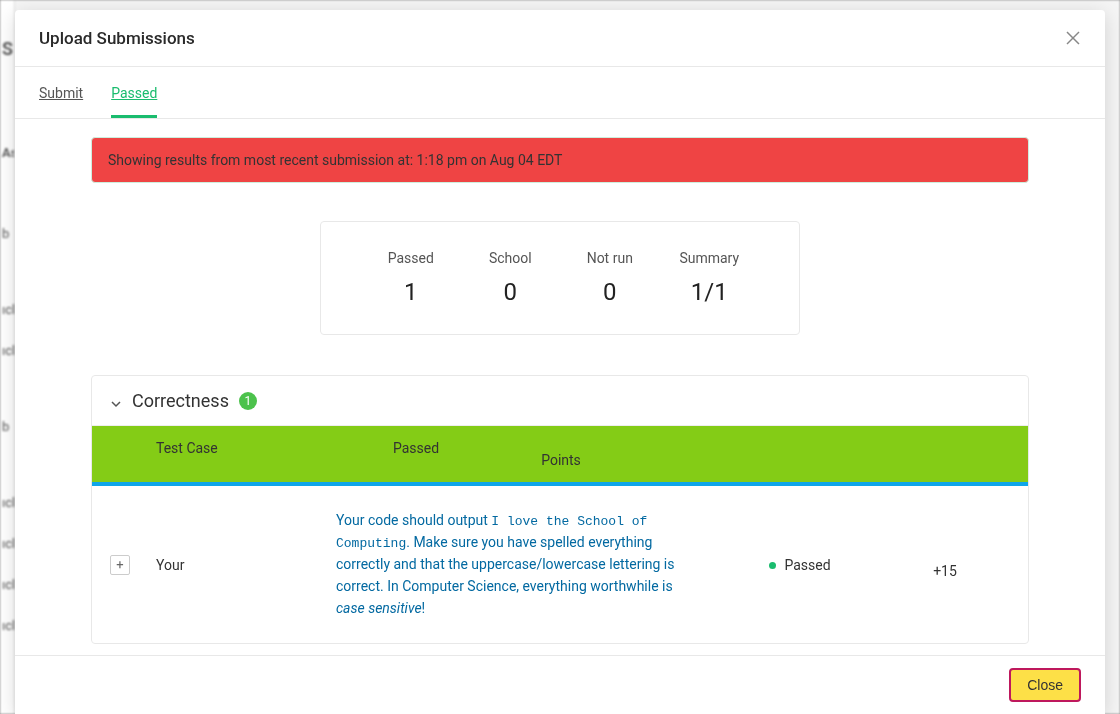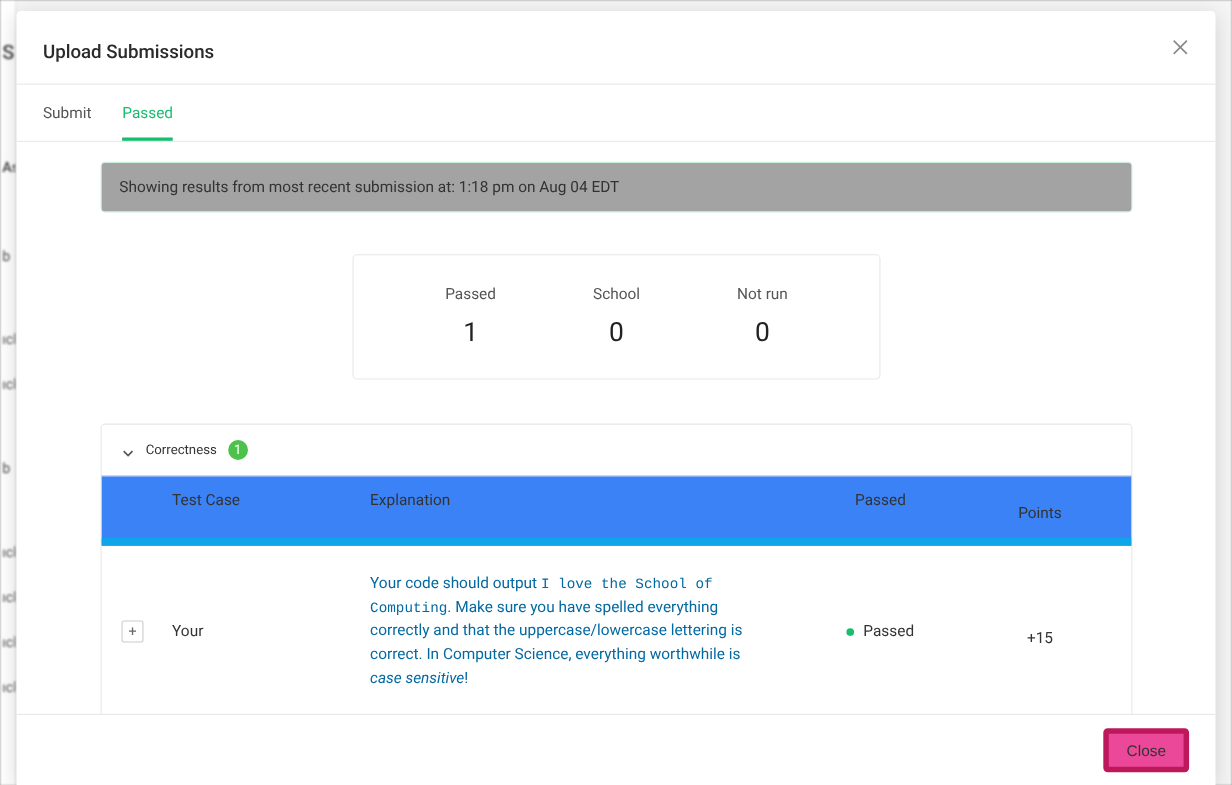--- a/index.html
+++ b/index.html
@@ -56,21 +56,20 @@
       display: flex;
       justify-content: space-between;
       align-items: center;
       padding: 18px 24px;
       border-bottom: 1px solid #e8e8e8;
     }
     .modal-title {
       font-size: 17px;
       font-weight: 500;
       color: #2a2a2a;
-      margin-top: 10px;
     }
     .close-icon {
       width: 16px;
       height: 16px;
       cursor: pointer;
       color: #888;
       display: flex;
       align-items: center;
       justify-content: center;
     }
@@ -84,32 +83,33 @@
       padding: 0 24px;
       border-bottom: 1px solid #e8e8e8;
     }
     .tab {
       padding: 18px 0 14px 0;
       font-size: 14px;
       color: #555;
       cursor: pointer;
       border-bottom: 3px solid transparent;
       position: relative;
+      text-decoration: underline;
     }
     .tab.active {
       color: #1abc6e;
       border-bottom-color: #1abc6e;
     }
     .modal-body {
       flex: 1;
       padding: 18px 76px 20px 76px;
       overflow-y: auto;
     }
     .info-banner {
-      background: #a3a3a3;
+      background: #ef4444;
       border: 1px solid #cdeedd;
       border-radius: 4px;
       padding: 14px 16px;
       font-size: 14px;
       color: #333;
       margin-bottom: 38px;
     }
     .stats-card {
       border: 1px solid #e8e8e8;
       border-radius: 4px;
@@ -143,44 +143,44 @@
       gap: 10px;
       padding: 14px 18px;
       cursor: pointer;
     }
     .chevron {
       width: 12px;
       height: 12px;
       color: #555;
     }
     .section-title {
-      font-size: 12px;
+      font-size: 18px;
       color: #333;
     }
     .badge {
       background: #4cc24c;
       color: #fff;
       font-size: 12px;
       border-radius: 10px;
       min-width: 18px;
       height: 18px;
       display: inline-flex;
       align-items: center;
       justify-content: center;
       padding: 0 5px;
     }
     .table {
       width: 100%;
     }
     .thead {
-      background: #3b82f6;
+      background: #84cc16;
       display: flex;
       padding: 14px 18px;
       border-top: 1px solid #eee;
-      border-bottom: 7px solid #0ea5e9;
+      border-bottom: 4px solid #0ea5e9;
     }
     .th {
       font-size: 14px;
       color: #333;
       font-weight: 400;
     }
     .col-expand { width: 46px; flex-shrink: 0; }
     .col-testcase { width: 180px; flex-shrink: 0; }
     .col-explanation { flex: 1; padding-right: 30px; }
     .col-passed { width: 160px; flex-shrink: 0; text-align: center; }
@@ -227,22 +227,22 @@
       border-radius: 50%;
       background: #1abc6e;
     }
     .modal-footer {
       border-top: 1px solid #e8e8e8;
       padding: 12px 24px;
       display: flex;
       justify-content: flex-end;
     }
     .close-btn {
-      background: #ec4899;
-      border: 5px solid #be185d;
+      background: #fde047;
+      border: 2px solid #be185d;
       border-radius: 4px;
       padding: 7px 16px;
       font-size: 14px;
       color: #333;
       cursor: pointer;
     }
   </style>
 </head>
 <body>
 
@@ -286,38 +286,41 @@
         <div class="stat-value">1</div>
       </div>
       <div class="stat">
         <div class="stat-label">School</div>
         <div class="stat-value">0</div>
       </div>
       <div class="stat">
         <div class="stat-label">Not run</div>
         <div class="stat-value">0</div>
       </div>
+      <div class="stat">
+        <div class="stat-label">Summary</div>
+        <div class="stat-value">1/1</div>
+      </div>
     </div>
 
     <div class="section">
       <div class="section-header">
         <span class="chevron">
           <svg viewBox="0 0 12 12" fill="none" stroke="currentColor" stroke-width="1.5">
             <polyline points="2,4 6,8 10,4"></polyline>
           </svg>
         </span>
         <span class="section-title">Correctness</span>
         <span class="badge">1</span>
       </div>
 
       <div class="table">
         <div class="thead">
           <div class="th col-expand"></div>
           <div class="th col-testcase">Test Case</div>
-          <div class="th col-explanation">Explanation</div>
           <div class="th col-passed">Passed</div>
           <div class="th col-points">Points</div>
         </div>
 
         <div class="trow">
           <div class="col-expand">
             <div class="expand-btn">+</div>
           </div>
           <div class="col-testcase">Your</div>
           <div class="col-explanation explanation-text">

